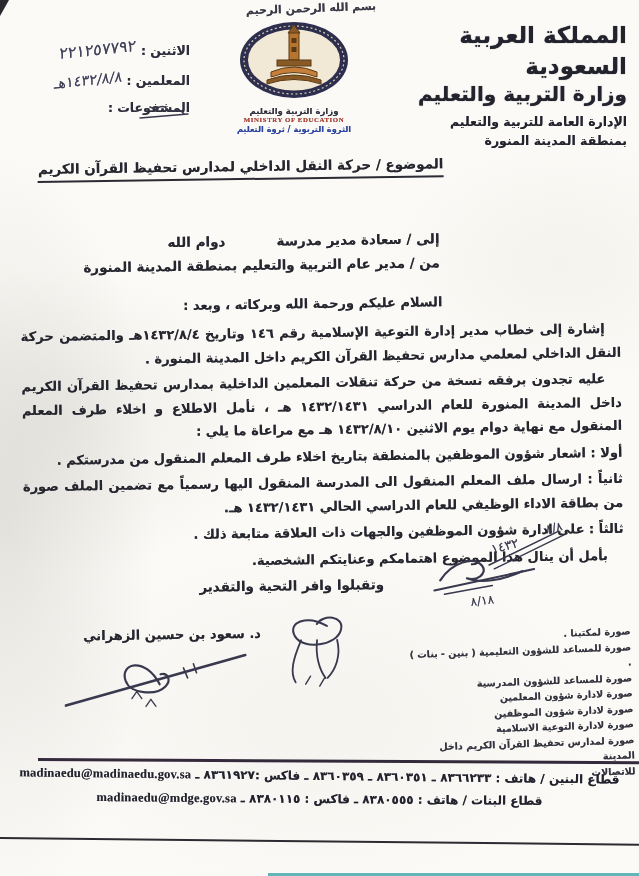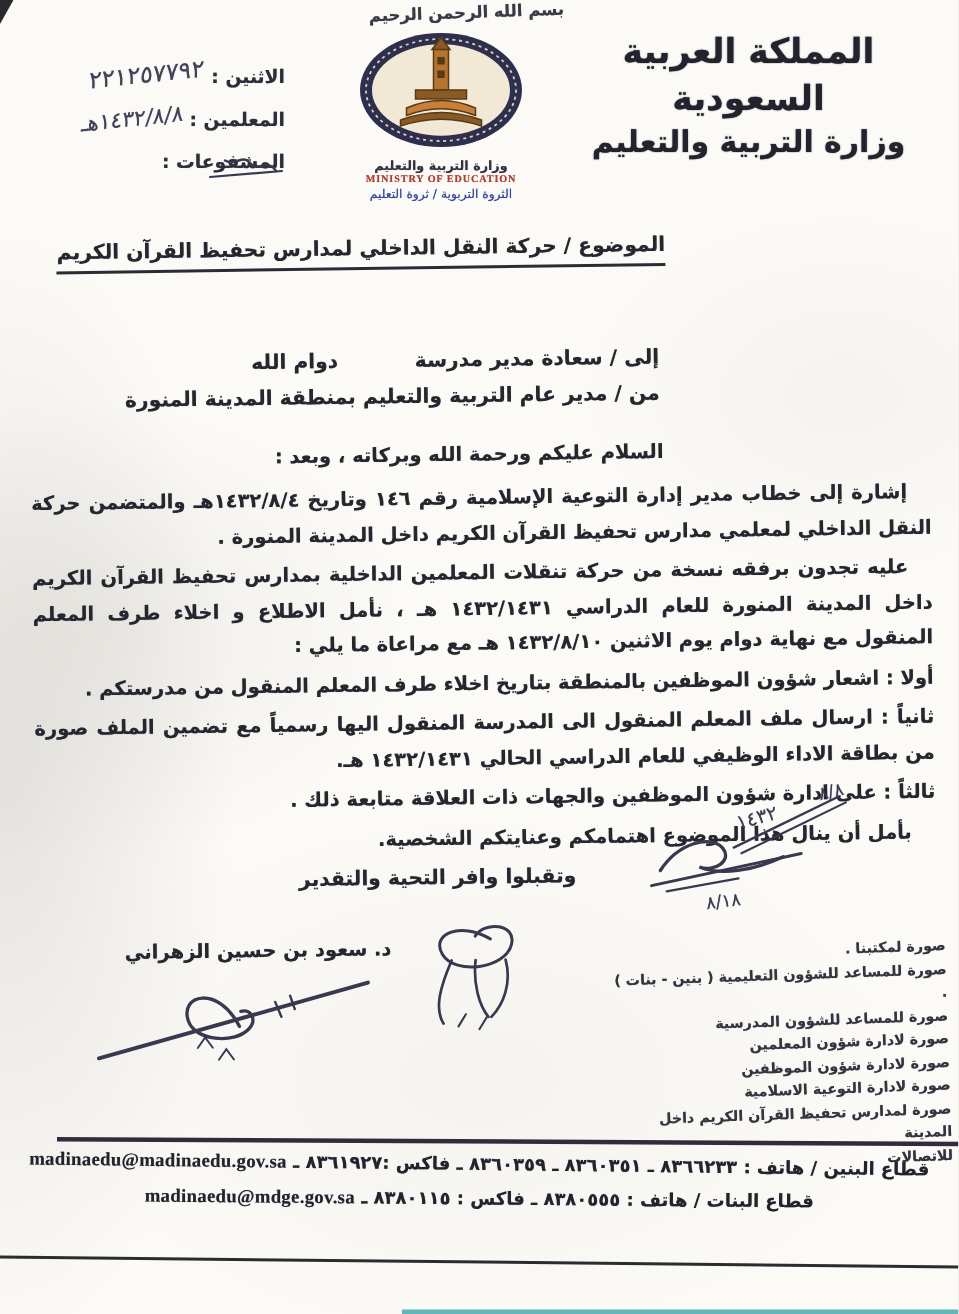--- a/index.html
+++ b/index.html
@@ -24,23 +24,23 @@
   
   .refs{left:14px;top:30px;width:176px;}
   .ref-row{position:absolute;right:0;white-space:nowrap;direction:rtl;font-size:12.5px;font-weight:700;color:#2e2e3a;}
   .ref-row .lbl{letter-spacing:.3px;}
   .hw{display:inline-block;font-weight:400;color:#41415a;font-size:16px;letter-spacing:1.5px;transform:rotate(-6deg) skewX(-9deg);margin-left:4px;}
   .hw-sm{font-size:14.5px;}
   
   .logoblk{left:231px;top:20px;width:126px;text-align:center;}
   .logo-cap1{font-size:8.5px;font-weight:700;color:#33333f;margin-top:2px;}
   .logo-cap2{font-size:6.8px;font-weight:700;color:#bb3a28;letter-spacing:.6px;font-family:"Liberation Serif",serif;}
-  .logo-cap3{font-size:8.2px;font-weight:400;color:#2a46a8;margin-top:1px;}
-  
-  .hdr{right:2px;top:20px;width:276px;text-align:center;direction:rtl;color:#23232e;}
+  .logo-cap3{font-size:8.2px;font-weight:700;color:#2a46a8;margin-top:1px;}
+  
+  .hdr{right:12px;top:20px;width:276px;direction:rtl;color:#23232e;}
   .hdr .kingdom{font-size:23px;font-weight:700;line-height:1.35;text-shadow:0 0 .9px rgba(30,30,55,.8);}
   .hdr .ministry{font-size:20px;font-weight:700;line-height:1.25;text-shadow:0 0 .9px rgba(30,30,55,.8);}
   .hdr .admin{font-size:12.5px;font-weight:700;line-height:1.55;margin-top:5px;}
   
   .tilt{left:0;top:0;width:639px;height:876px;transform:rotate(-.8deg);transform-origin:320px 420px;}
   .subject{top:157px;right:192px;font-size:13.5px;font-weight:700;border-bottom:2px solid #2b2b34;padding-bottom:4px;white-space:nowrap;}
   .to-row{top:232px;right:197px;width:272px;display:flex;justify-content:space-between;direction:rtl;font-size:13.5px;font-weight:700;white-space:nowrap;}
   .from-row{top:256px;right:197px;font-size:13.5px;font-weight:700;white-space:nowrap;}
   .salut{top:296px;right:195px;font-size:13px;font-weight:700;white-space:nowrap;}
   .body{top:321px;right:17px;left:22px;direction:rtl;text-align:justify;font-size:13px;font-weight:700;line-height:23.5px;color:#26262e;}
@@ -108,20 +108,24 @@
       <path d="M30,60 Q57,50 84,60 L84,64 Q57,55 30,64 Z" fill="#8a5a26" stroke="#5a3a14" stroke-width="1"></path>
     </svg>
     <div class="logo-cap1 rtl">وزارة التربية والتعليم</div>
     <div class="logo-cap2">MINISTRY OF EDUCATION</div>
     <div class="logo-cap3 rtl">الثروة التربوية / ثروة التعليم</div>
   </div>
 
   <div class="abs hdr">
     <div class="kingdom">المملكة العربية السعودية</div>
     <div class="ministry">وزارة التربية والتعليم</div>
+    <div class="admin">
+      <div>الإدارة العامة للتربية والتعليم</div>
+      <div>بمنطقة المدينة المنورة</div>
+    </div>
   </div>
 
   <div class="abs tilt">
 
     <div class="abs subject rtl">الموضوع /  حركة النقل الداخلي لمدارس تحفيظ القرآن الكريم</div>
 
     <div class="abs to-row">
       <span>إلى /  سعادة مدير مدرسة</span>
       <span>دوام الله</span>
     </div>

